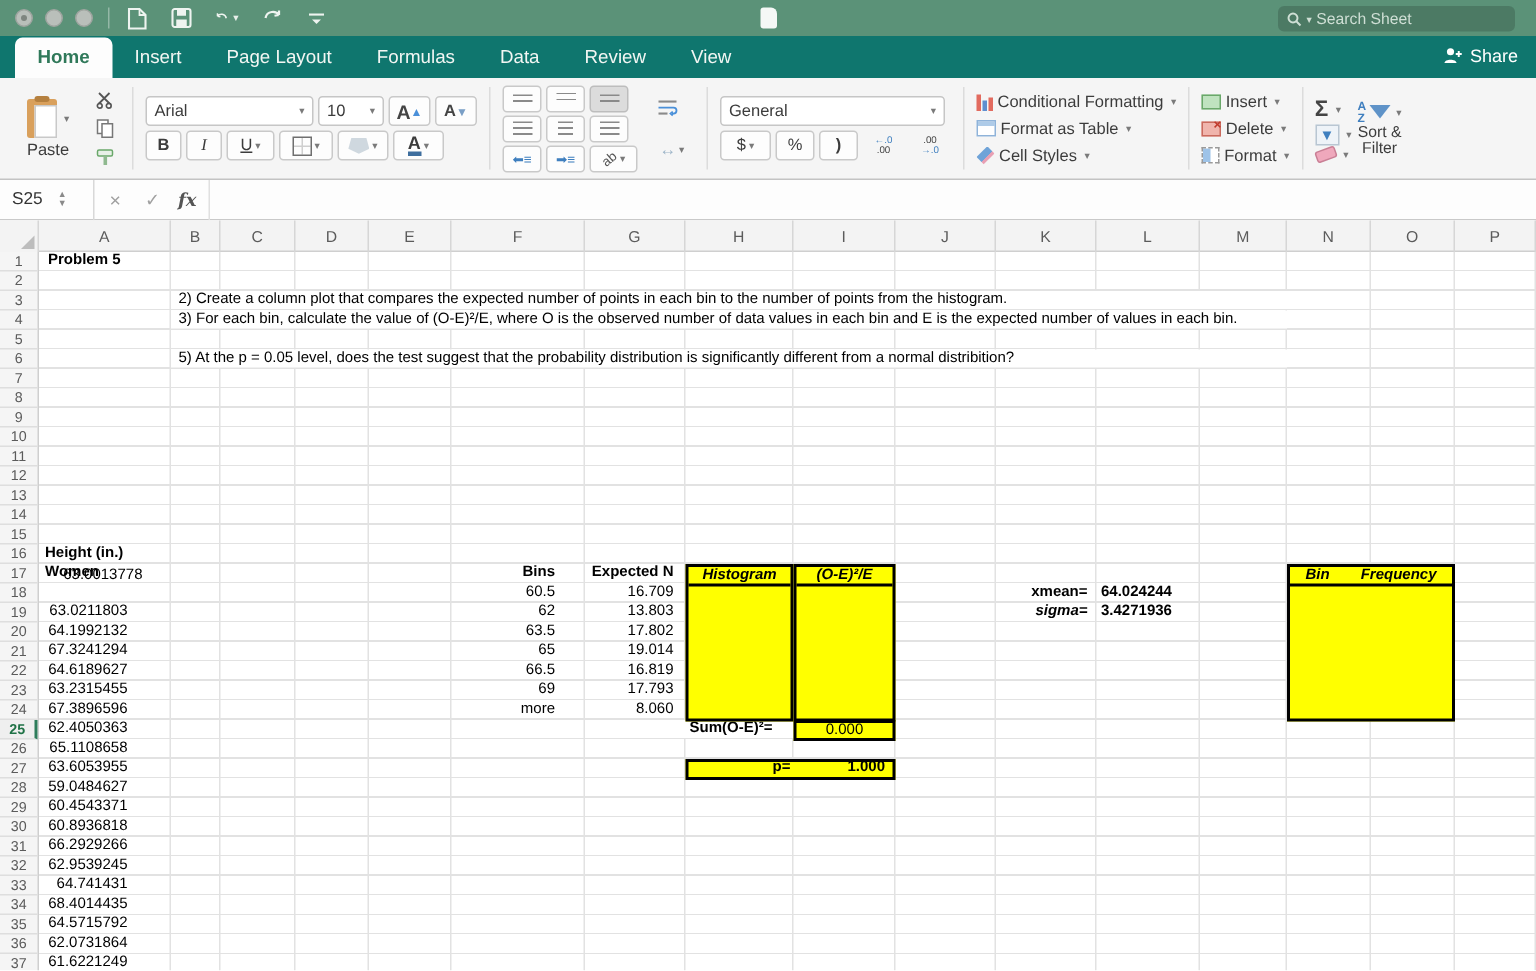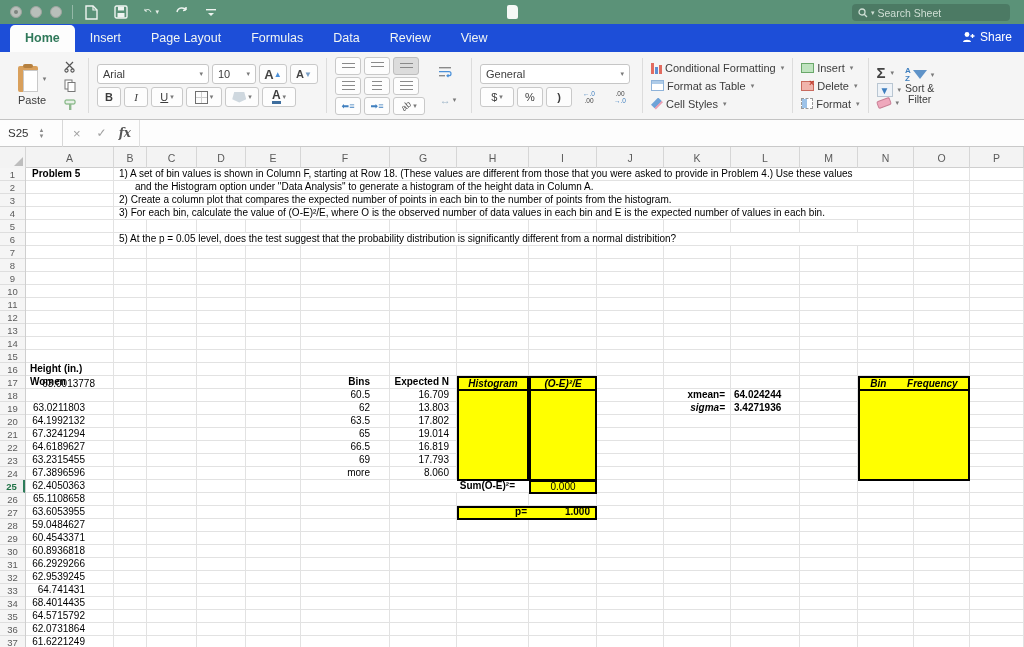--- a/index.html
+++ b/index.html
@@ -21,21 +21,21 @@
   .title-center { position:absolute; left:0; right:0; top:0; height:24px; display:flex; align-items:center; justify-content:center; gap:6px; pointer-events:none; }
   .doc-ico { width:11px; height:14px; background:#f5f8f6; border-radius:2px 4px 2px 2px; position:relative; }
   .title-text { color:#fff; font-size:12px; font-weight:bold; letter-spacing:.2px; }
   .searchbox { position:absolute; right:14px; top:4px; width:158px; height:17px; background:rgba(0,0,0,.16);
                border-radius:4px; display:flex; align-items:center; padding:0 6px; gap:3px; }
   .searchbox .mag { width:10px; height:10px; }
   .search-ph { color:#cfdfd5; font-size:10.5px; }
   .s-caret { color:#cfdfd5; font-size:7px; }
 
   
-  .tabrow { position:absolute; left:0; top:24px; width:1024px; height:28px; background:#1d4ed8; display:flex; align-items:flex-end; }
+  .tabrow { position:absolute; left:0; top:24px; width:1024px; height:28px; background:#0f766e; display:flex; align-items:flex-end; }
   .tab { color:#f2f6f3; font-size:12.5px; padding:6px 15px 7px; cursor:default; }
   .tab.active { background:#fdfdfd; color:#30795a; font-weight:bold; border-radius:5px 5px 0 0; margin-left:10px; }
   .share { position:absolute; right:12px; top:30px; display:flex; align-items:center; gap:4px; color:#fff; font-size:12px; }
 
   
   .ribbon { position:absolute; left:0; top:52px; width:1024px; height:68px; background:#f5f5f5;
             border-bottom:1px solid #c3c3c3; display:flex; align-items:stretch; font-size:11px; color:#3c3c3c; }
   .rgroup { display:flex; align-items:center; padding:4px 6px; }
   .rsep { width:1px; background:#dcdcdc; margin:6px 2px; }
   .vstack { display:flex; flex-direction:column; justify-content:center; gap:3px; }
@@ -478,22 +478,20 @@
           <div class="vl" style="left: 528px;"></div>
           <div class="vl" style="left: 456px;"></div>
           <div class="vl" style="left: 389px;"></div>
           <div class="vl" style="left: 300px;"></div>
           <div class="vl" style="left: 245px;"></div>
           <div class="vl" style="left: 196px;"></div>
           <div class="vl" style="left: 146px;"></div>
           <div class="vl" style="left: 113px;"></div>
 
         <div class="cell b" style="left:26px;top:0;width:88px;padding-left:6px;">Problem 5</div>
-        <div class="cell spill" style="left:114px;top:0;width:744px;">1) A set of bin values is shown in Column F, starting at Row 18.  (These values are different from those that you were asked to provide in Problem 4.)  Use these values</div>
-        <div class="cell spill ind" style="left:114px;top:13px;width:744px;">and the Histogram option under "Data Analysis" to generate a histogram of the height data in Column A.</div>
         <div class="cell spill" style="left:114px;top:26px;width:744px;">2) Create a column plot that compares the expected number of points in each bin to the number of points from the histogram.</div>
         <div class="cell spill" style="left:114px;top:39px;width:744px;">3) For each bin, calculate the value of (O-E)²/E, where O is the observed number of data values in each bin and E is the expected number of values in each bin.</div>
         <div class="cell spill" style="left:114px;top:65px;width:744px;">5) At the p = 0.05 level, does the test suggest that the probability distribution is significantly different from a normal distribition?</div>
 
         <div class="cell b" style="left:26px;top:195px;width:88px;padding-left:4px;">Height (in.)</div>
         <div class="cell b" style="left:26px;top:208px;width:88px;padding-left:4px;">Women</div>
         <div class="cell b ra" style="left:301px;top:208px;width:89px;padding-right:20px;">Bins</div>
         <div class="cell b ra" style="left:390px;top:208px;width:67px;padding-right:8px;">Expected N</div>
 
         <div class="cell ra" style="left:26px;top:210px;width:88px;padding-right:29px;margin-left:10px;">63.0013778</div>

